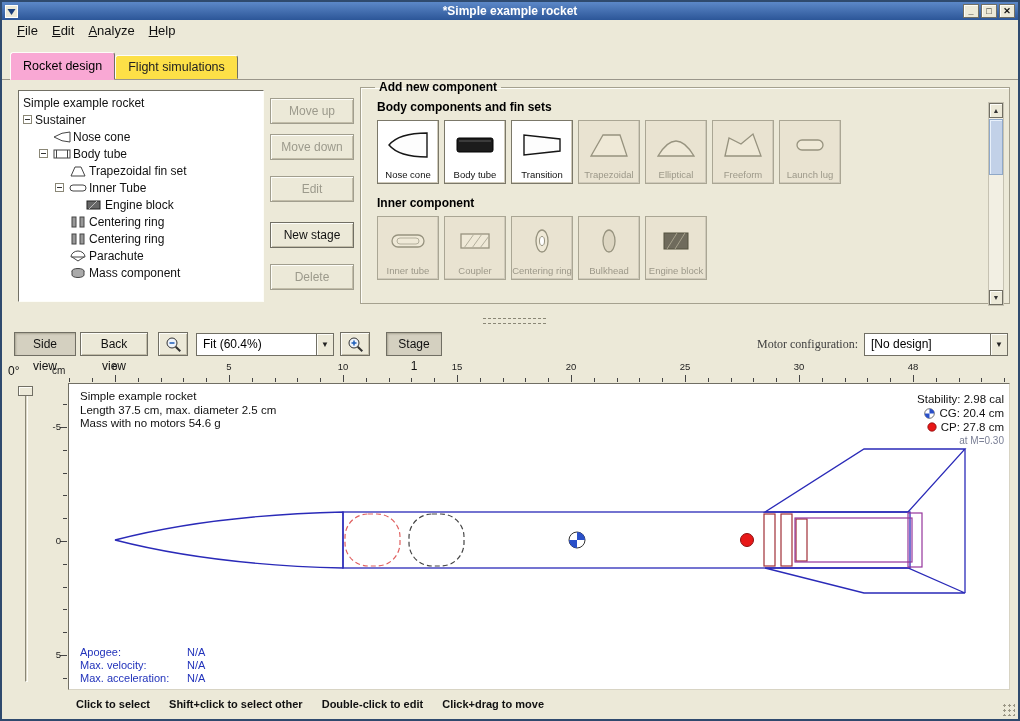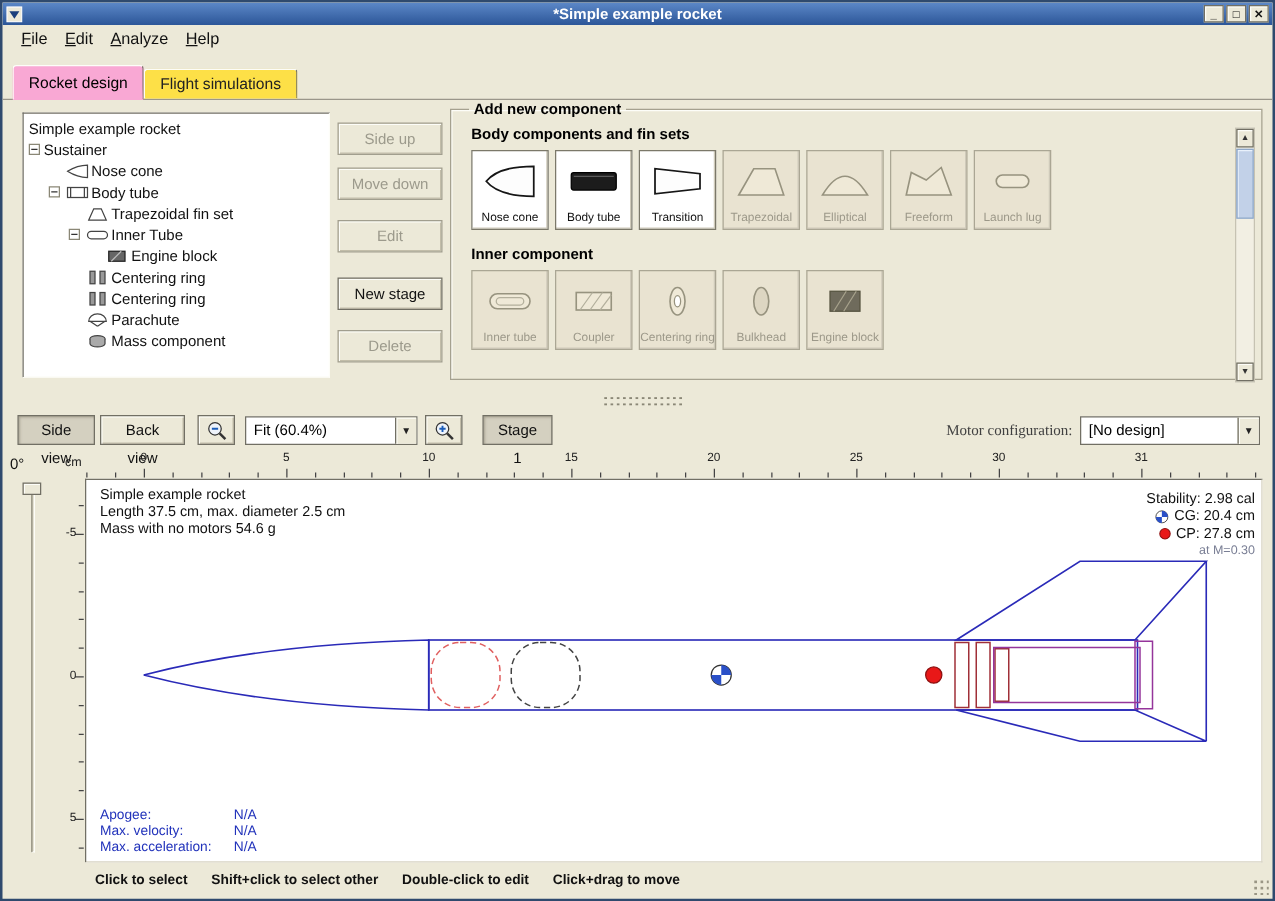--- a/index.html
+++ b/index.html
@@ -265,21 +265,21 @@
             <svg width="18" height="12" viewBox="0 0 18 12">
               <ellipse cx="9" cy="4" rx="6" ry="2.5" fill="#aaa" stroke="#444"></ellipse>
               <path d="M3,4 L3,8 A6,2.5 0 0 0 15,8 L15,4" fill="#aaa" stroke="#444"></path>
             </svg>
           </span>
         <span class="tlabel">Mass component</span>
       </div>
     </div>
 
     <div class="stage-buttons">
-      <div class="btn stage-btn disabled" style="top:18px">Side up</div>
+      <div class="btn stage-btn disabled" style="top:18px">Move up</div>
       <div class="btn stage-btn disabled" style="top:54px">Move down</div>
       <div class="btn stage-btn disabled" style="top:96px">Edit</div>
       <div class="btn stage-btn" style="top:142px">New stage</div>
       <div class="btn stage-btn disabled" style="top:184px">Delete</div>
     </div>
 
     <fieldset class="addnew">
       <legend>Add new component</legend>
 
       <div class="group-label">Body components and fin sets</div>
@@ -479,21 +479,21 @@
         <div class="htick" style="left: 682.6px;"></div>
         <div class="htick" style="left: 705.4px;"></div>
         <div class="htick" style="left: 728.2px;"></div>
         <div class="htick major" style="left: 751px;"></div>
         <div class="hlab" style="left: 741px;">30</div>
         <div class="htick" style="left: 773.8px;"></div>
         <div class="htick" style="left: 796.6px;"></div>
         <div class="htick" style="left: 819.4px;"></div>
         <div class="htick" style="left: 842.2px;"></div>
         <div class="htick major" style="left: 865px;"></div>
-        <div class="hlab" style="left: 855px;">31</div>
+        <div class="hlab" style="left: 855px;">48</div>
         <div class="htick" style="left: 887.8px;"></div>
         <div class="htick" style="left: 910.6px;"></div>
         <div class="htick" style="left: 933.4px;"></div>
         <div class="htick" style="left: 956.2px;"></div>
       </div>
     <div class="vruler">
         <div class="vtick" style="top: 21.2px;"></div>
         <div class="vtick major" style="top: 44px;"></div>
         <div class="vlab" style="top: 38px;">-5</div>
         <div class="vtick" style="top: 66.8px;"></div>

